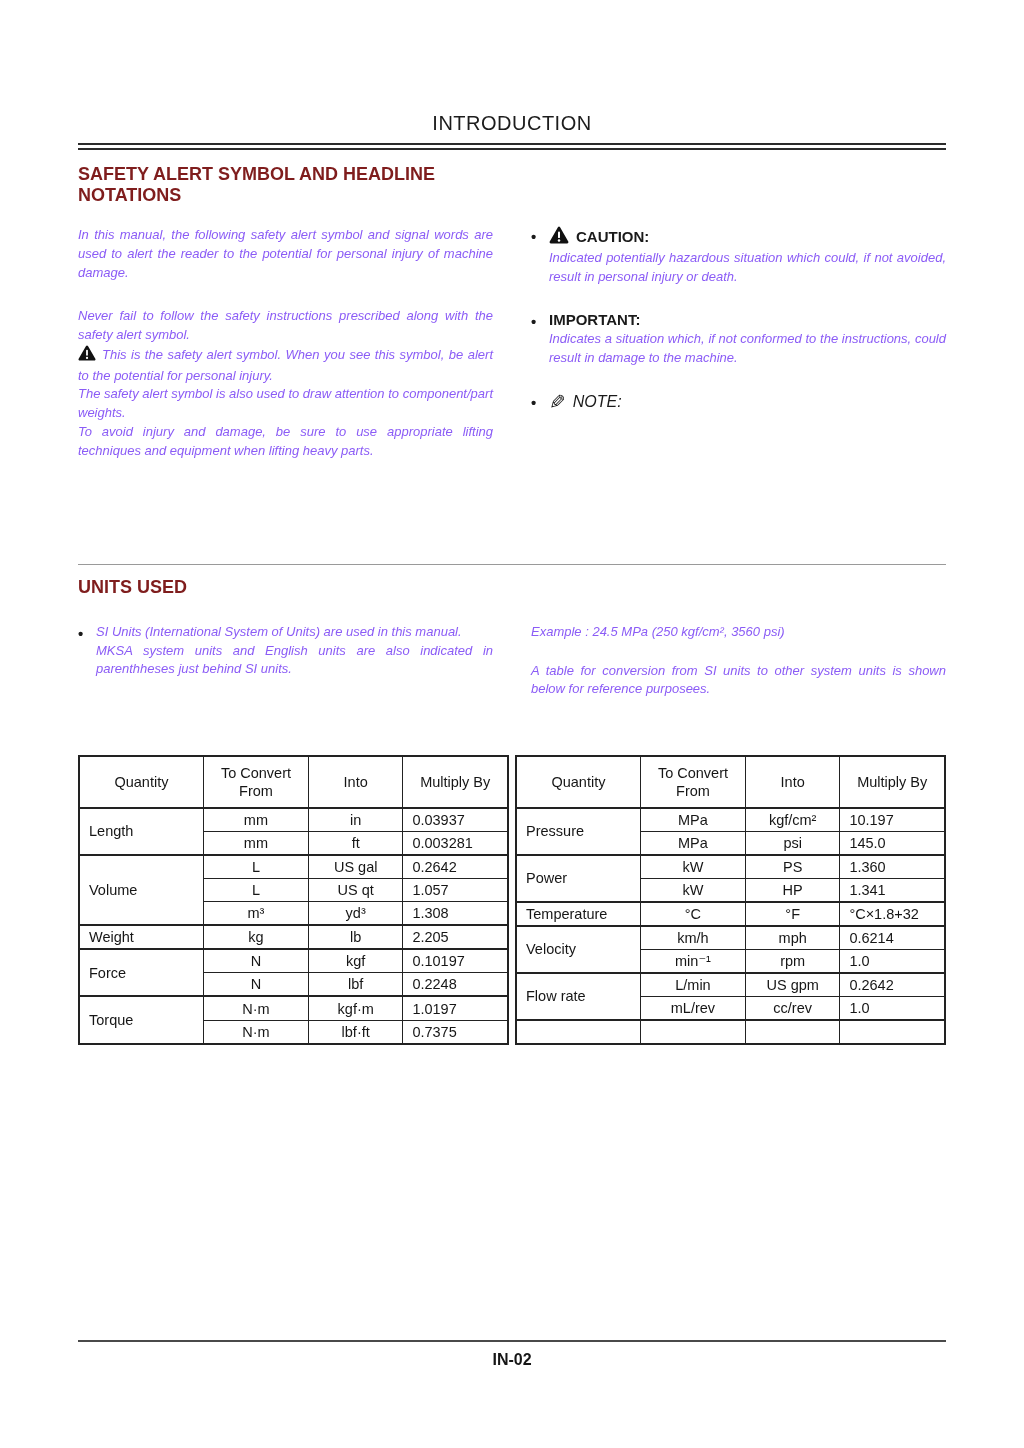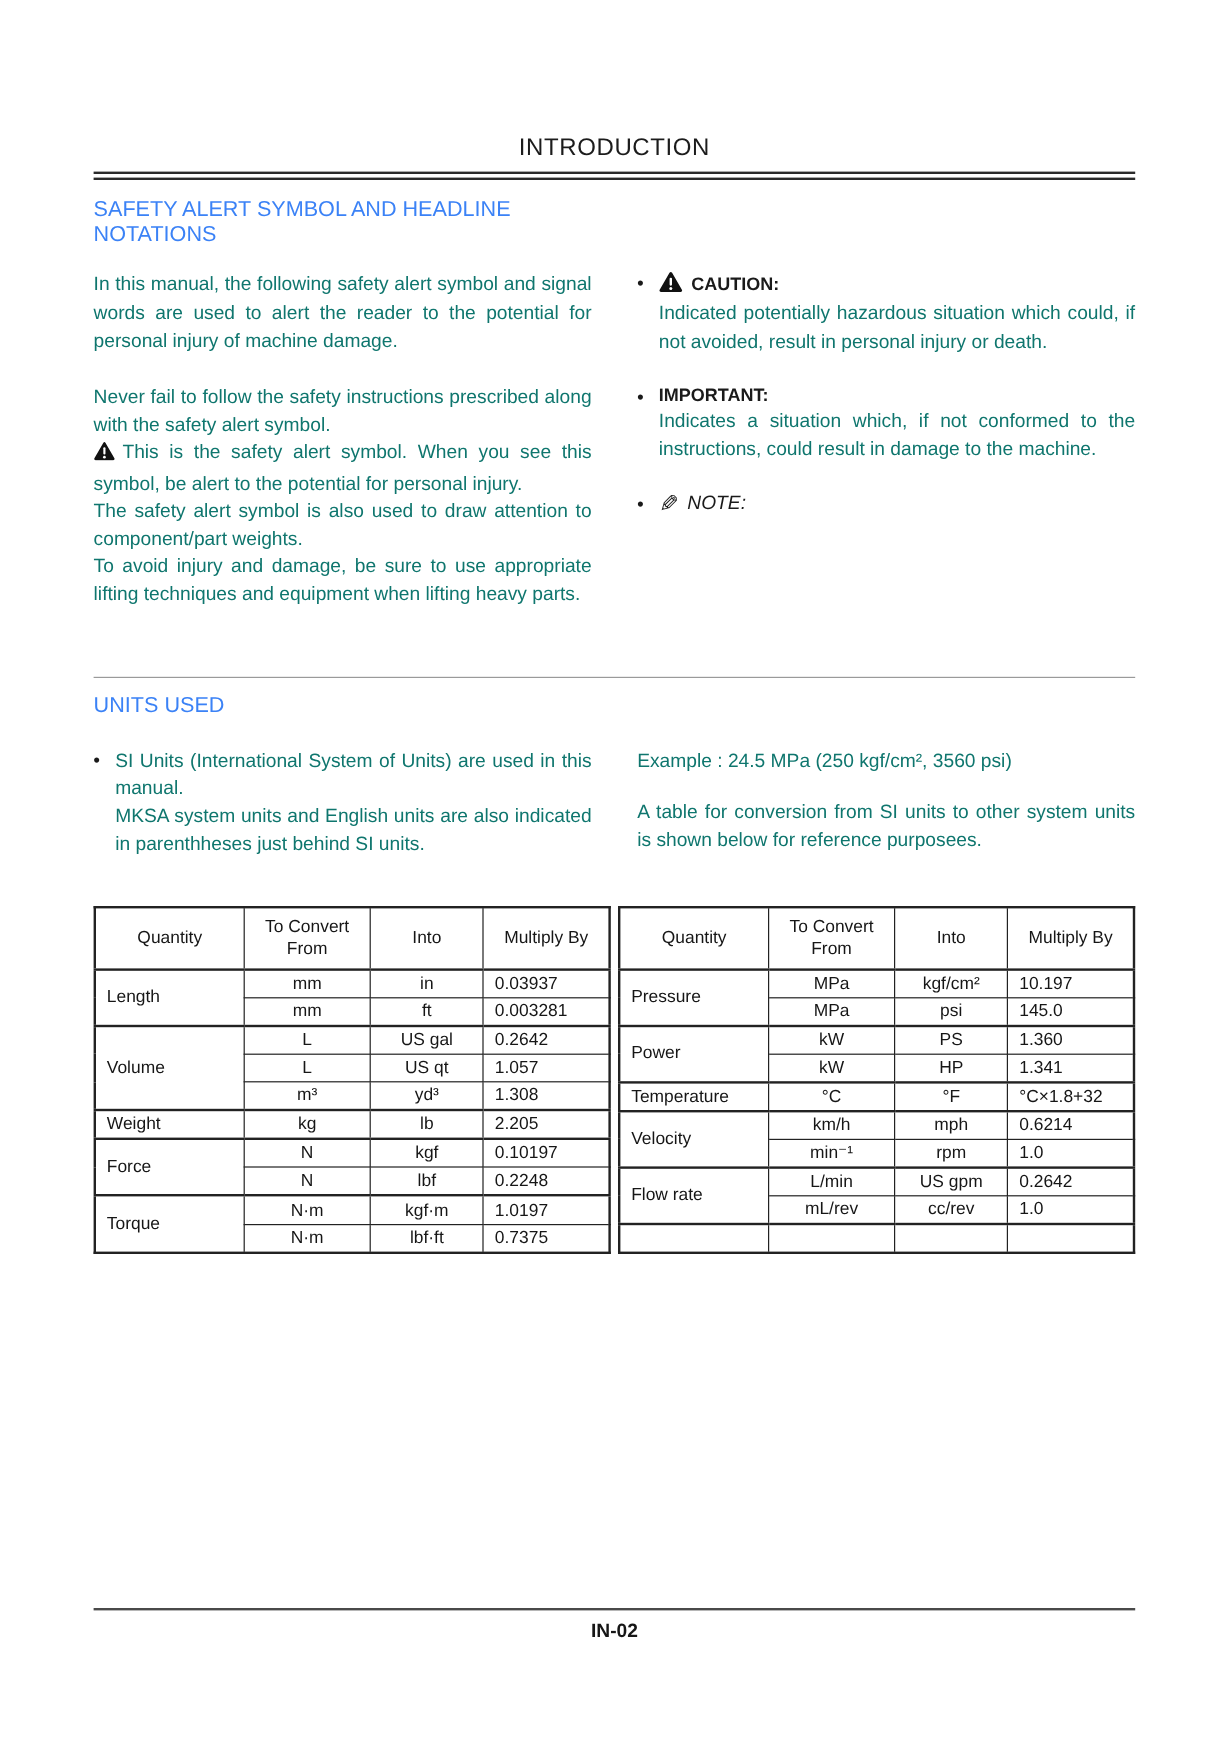--- a/index.html
+++ b/index.html
@@ -25,35 +25,36 @@
   .double-rule {
     margin-top: 8px;
     height: 3px;
     border-top: 2px solid #2b2b2b;
     border-bottom: 2px solid #2b2b2b;
   }
 
   .section-heading {
     margin: 14px 0 0 0;
     font-size: 18px;
-    font-weight: normal;
+    font-weight: bold;
     line-height: 1.18;
-    color: #3b82f6;
+    color: #7f1d1d;
   }
   .section-heading.safety { width: 450px; }
 
   .columns { display: flex; gap: 38px; margin-top: 20px; }
   .col { flex: 1 1 0; min-width: 0; }
 
   .body-text {
     margin: 0;
-    font-size: 16px;
+    font-size: 13px;
     line-height: 1.45;
     text-align: justify;
-    color: #0f766e;
+    color: #8b5cf6;
+    font-style: italic;
   }
   .intro-para { margin-bottom: 24px; }
   .alert-group p { margin: 0; }
   .safety-cols { min-height: 288px; }
 
   .inline-icon { display: inline-block; vertical-align: -2px; margin-right: 6px; }
 
   .notation { display: flex; margin-bottom: 24px; }
   .notation:last-child { margin-bottom: 0; }
   .bullet {

